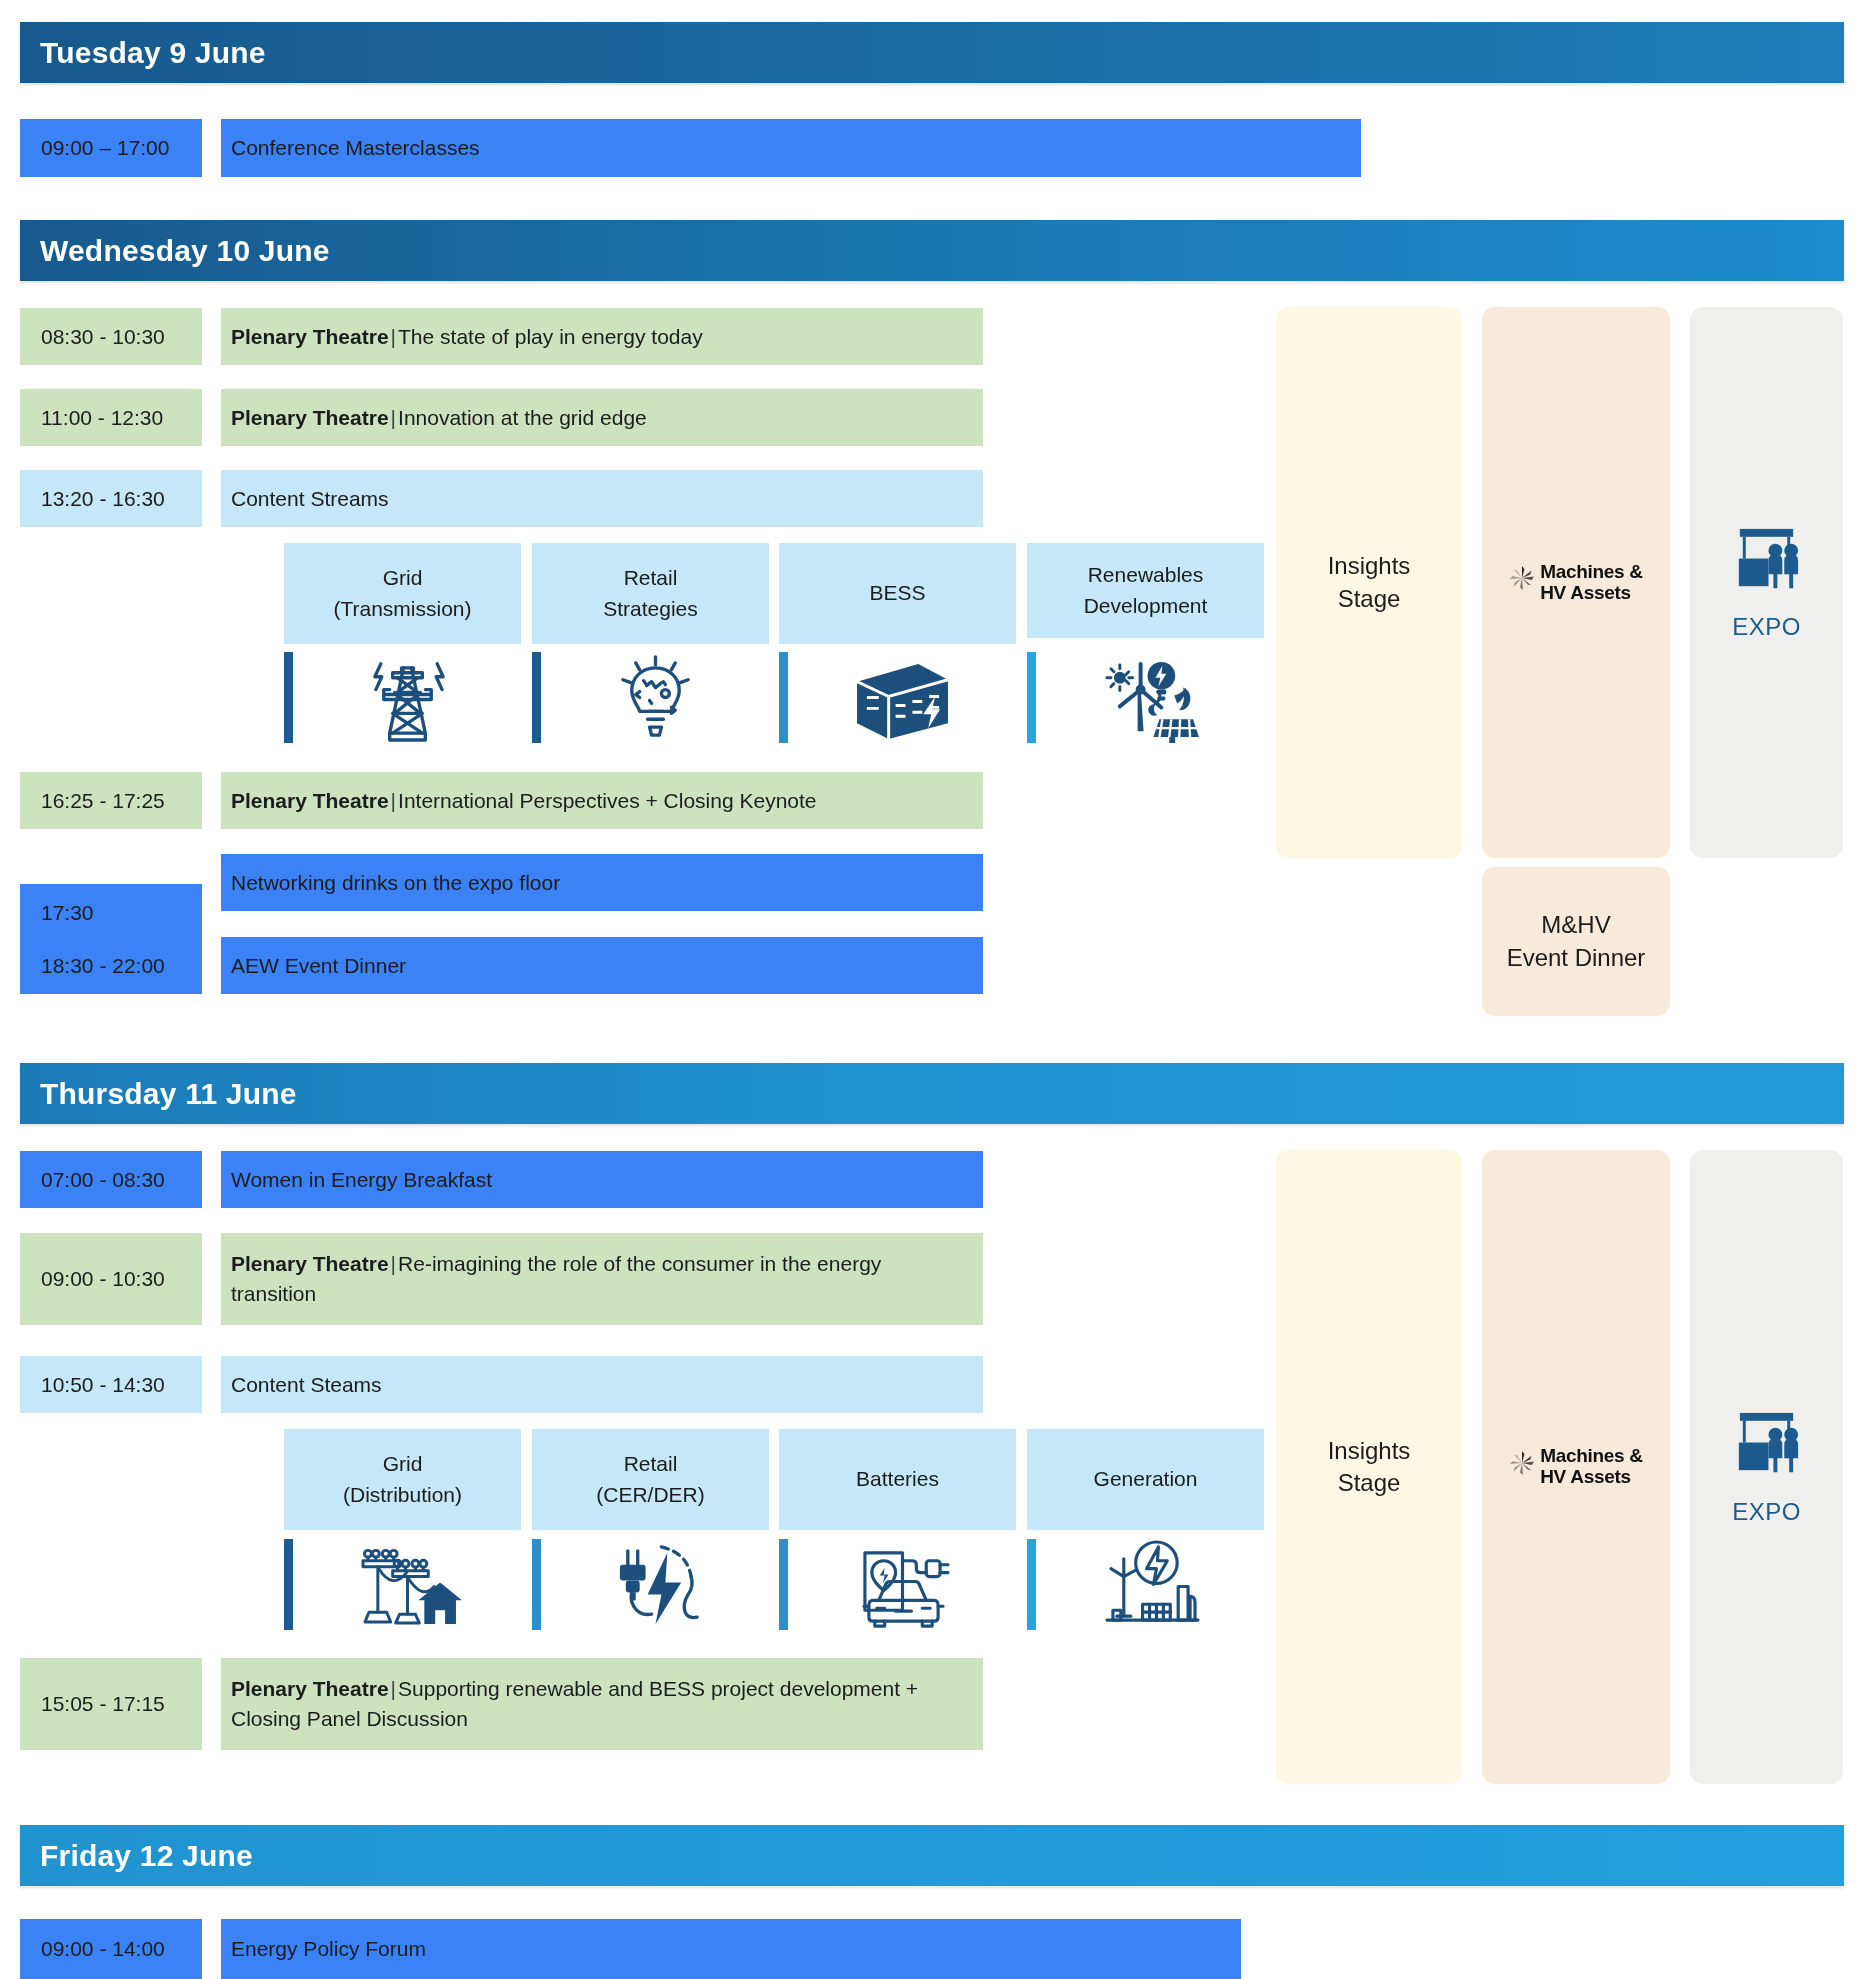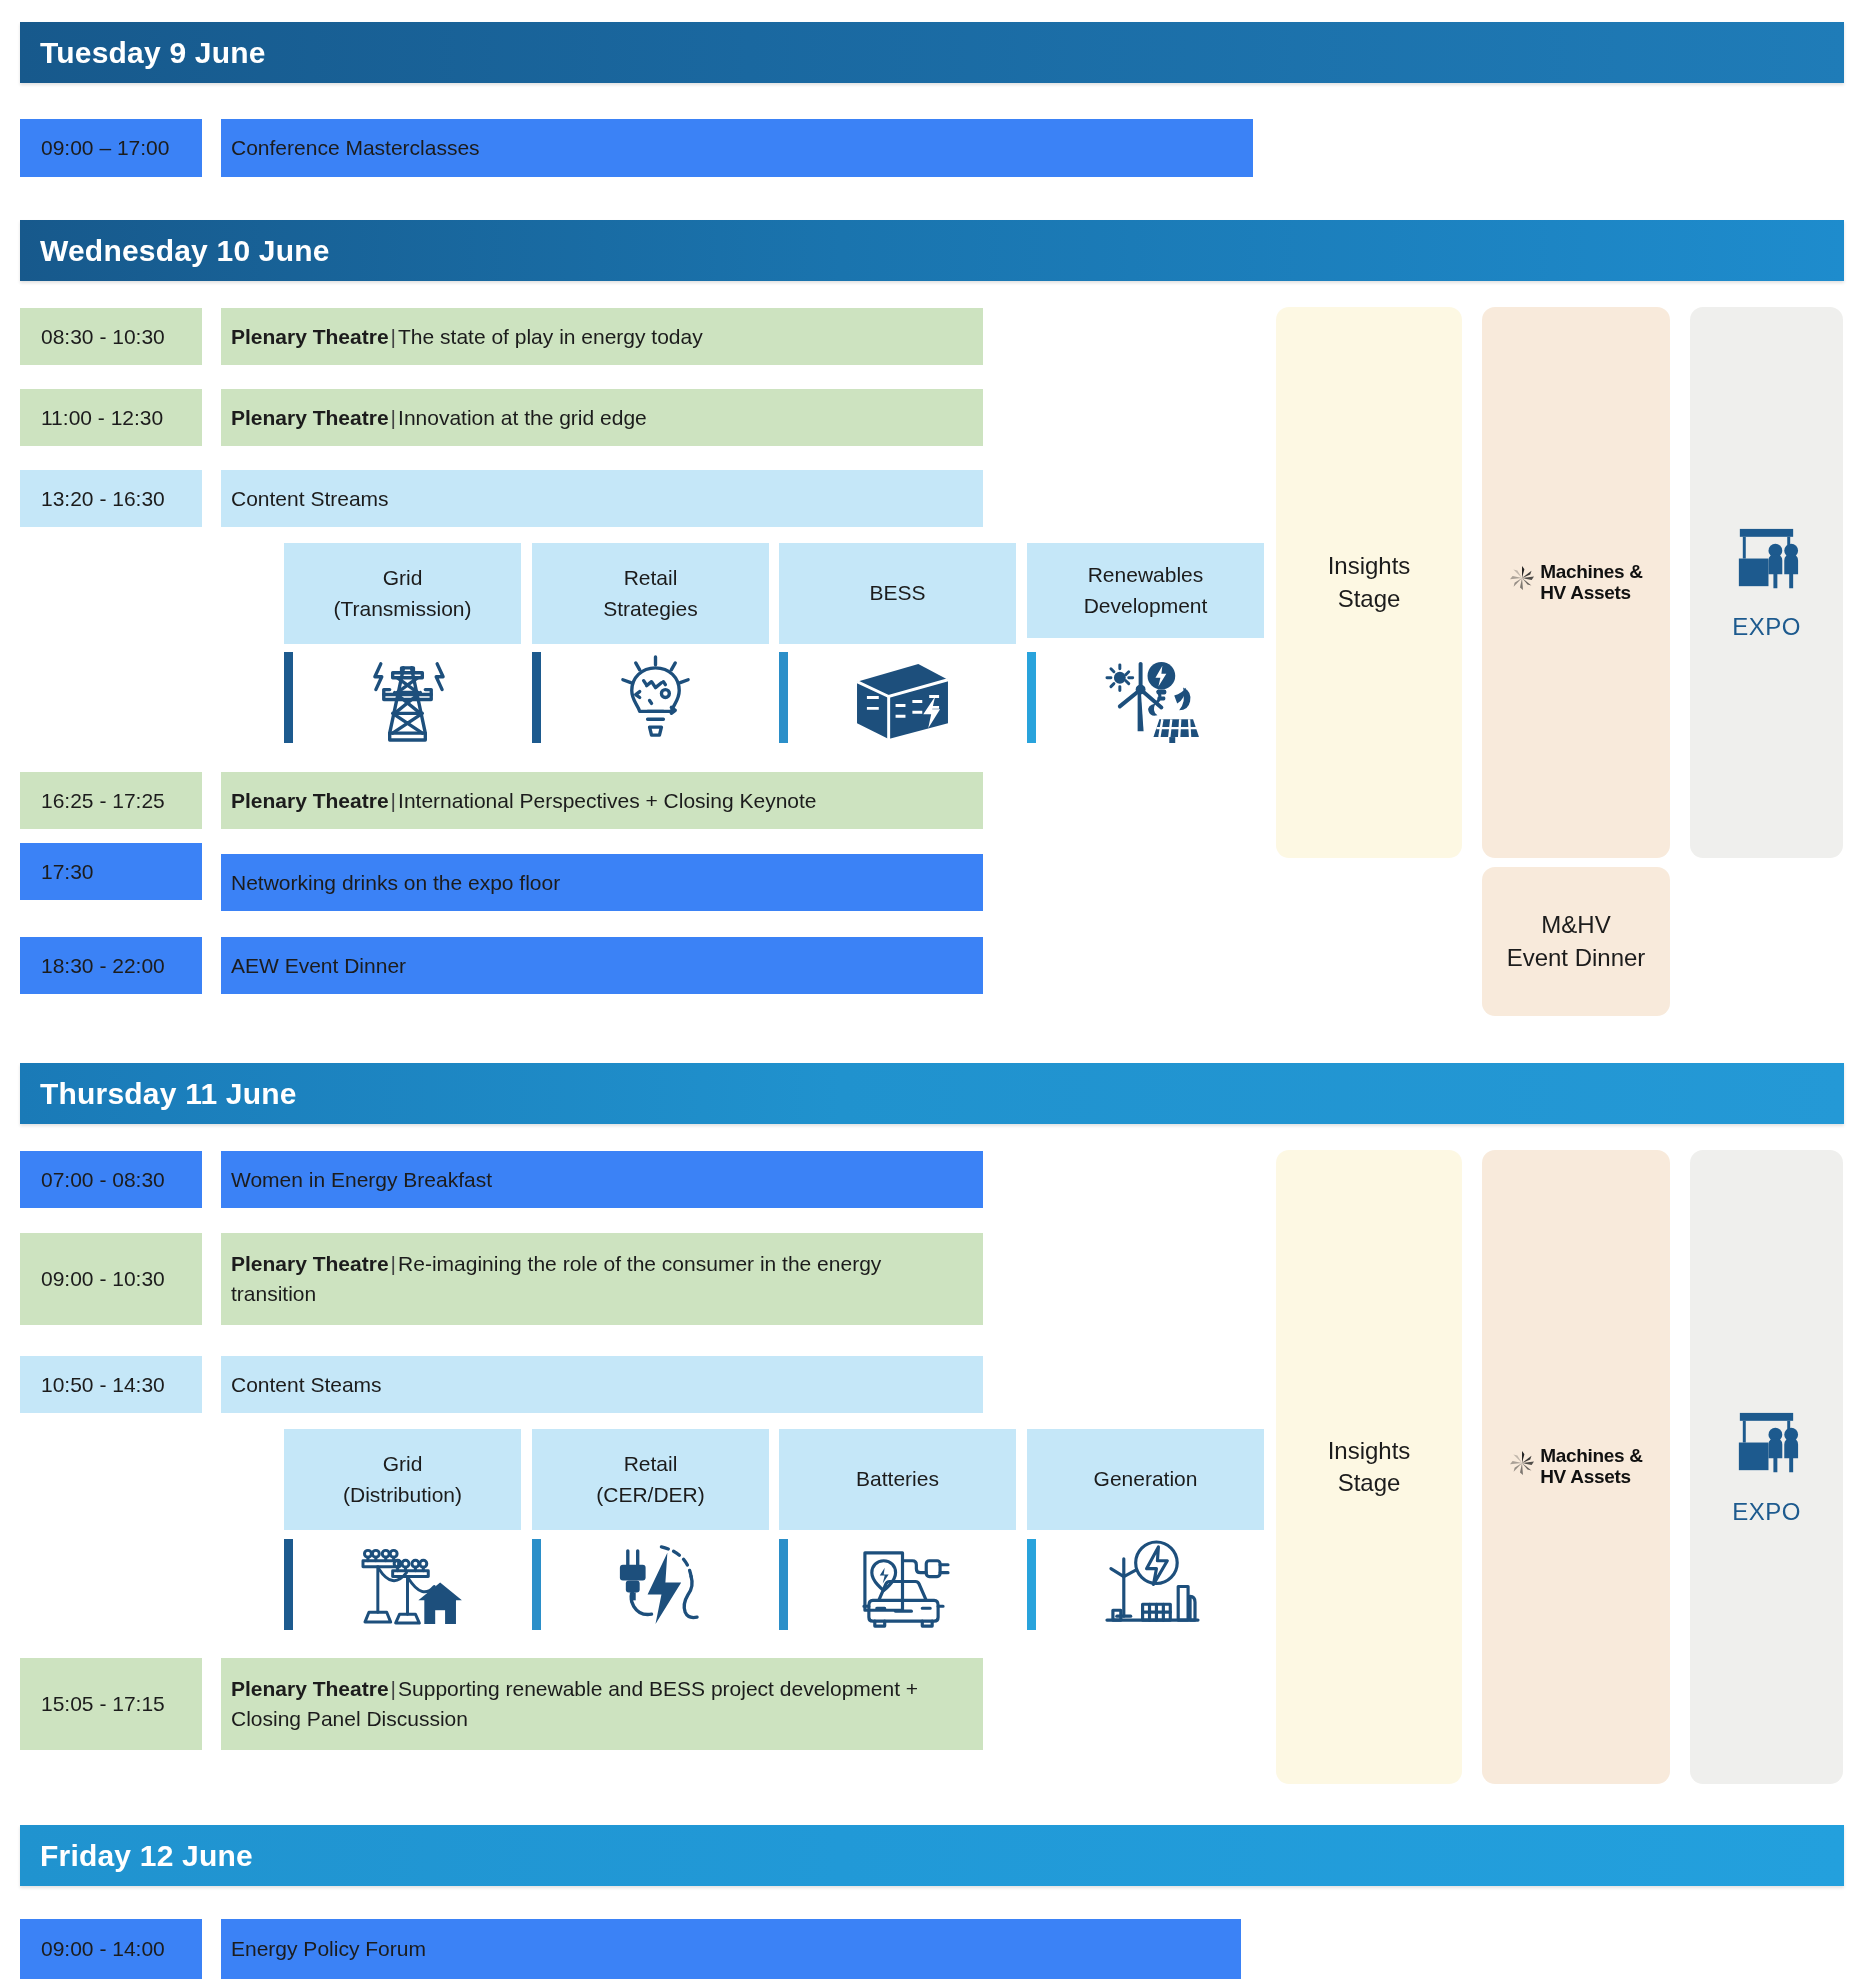--- a/index.html
+++ b/index.html
@@ -141,21 +141,21 @@
 </style>
 </head>
 <body>
 
 <div class="page">
 
   <div class="day-banner banner-dark" style="left:20px; top:22px; width:1824px;">
     <span>Tuesday 9 June</span>
   </div>
   <div class="time-cell bg-grey" style="top:119px; height:58px;">09:00 – 17:00</div>
-  <div class="sess-cell bg-grey" style="top:119px; height:58px; left:221px; width:1032px;">
+  <div class="sess-cell bg-grey" style="top:119px; height:58px; left:221px; width:1140px;">
     <span class="inner">Conference Masterclasses</span>
   </div>
 
   <div class="day-banner banner-mid" style="left:20px; top:220px; width:1824px;">
     <span>Wednesday 10 June</span>
   </div>
 
   <div class="rail rail-cream" style="left:1276px; top:307px; width:186px; height:551px;">
     <div>
       <div>Insights</div>
@@ -334,21 +334,21 @@
         <rect x="70" y="86" width="6" height="6" fill="#1d4f7c"></rect>
       </svg>
     </div>
   </div>
 
   <div class="time-cell bg-green" style="top:772px; height:57px;">16:25 - 17:25</div>
   <div class="sess-cell bg-green" style="top:772px; height:57px;">
     <span class="inner"><span class="bold">Plenary Theatre</span><span class="pipe">|</span><span>International Perspectives + Closing Keynote</span></span>
   </div>
 
-  <div class="time-cell bg-grey" style="top:843px; height:57px;">17:30</div>
+  <div class="time-cell bg-grey" style="top:884px; height:57px;">17:30</div>
   <div class="sess-cell bg-grey" style="top:854px; height:57px;">
     <span class="inner">Networking drinks on the expo floor</span>
   </div>
 
   <div class="rail rail-sand" style="left:1482px; top:867px; width:188px; height:149px;">
     <div>
       <div>M&amp;HV</div>
       <div>Event Dinner</div>
     </div>
   </div>

